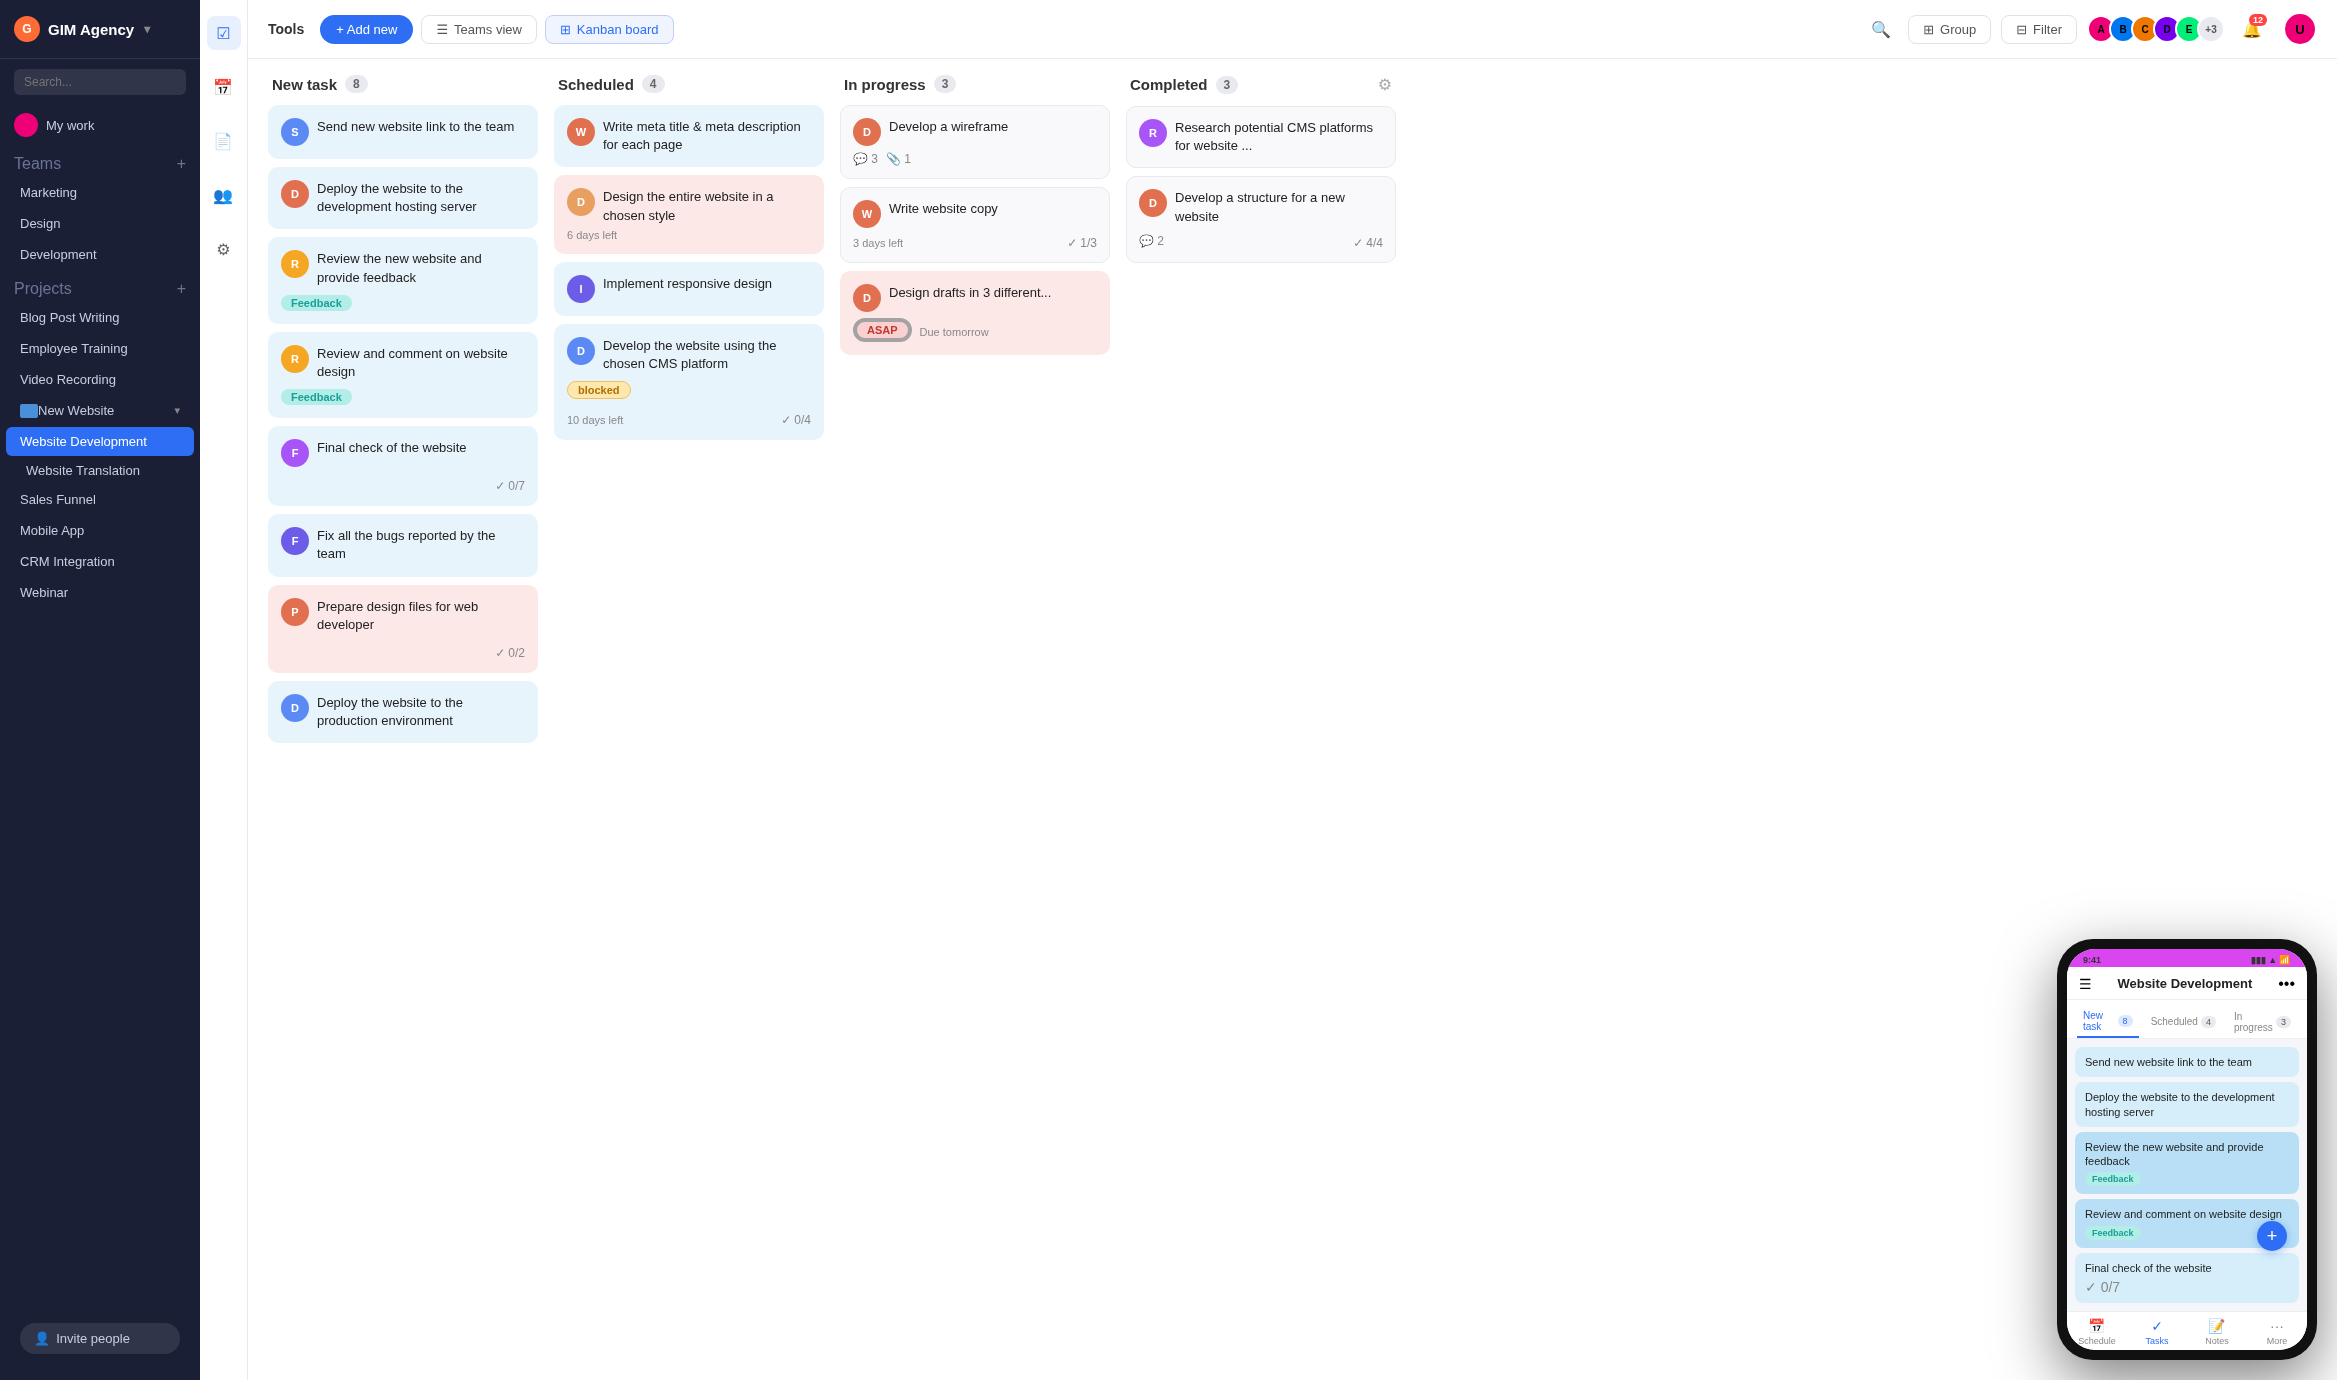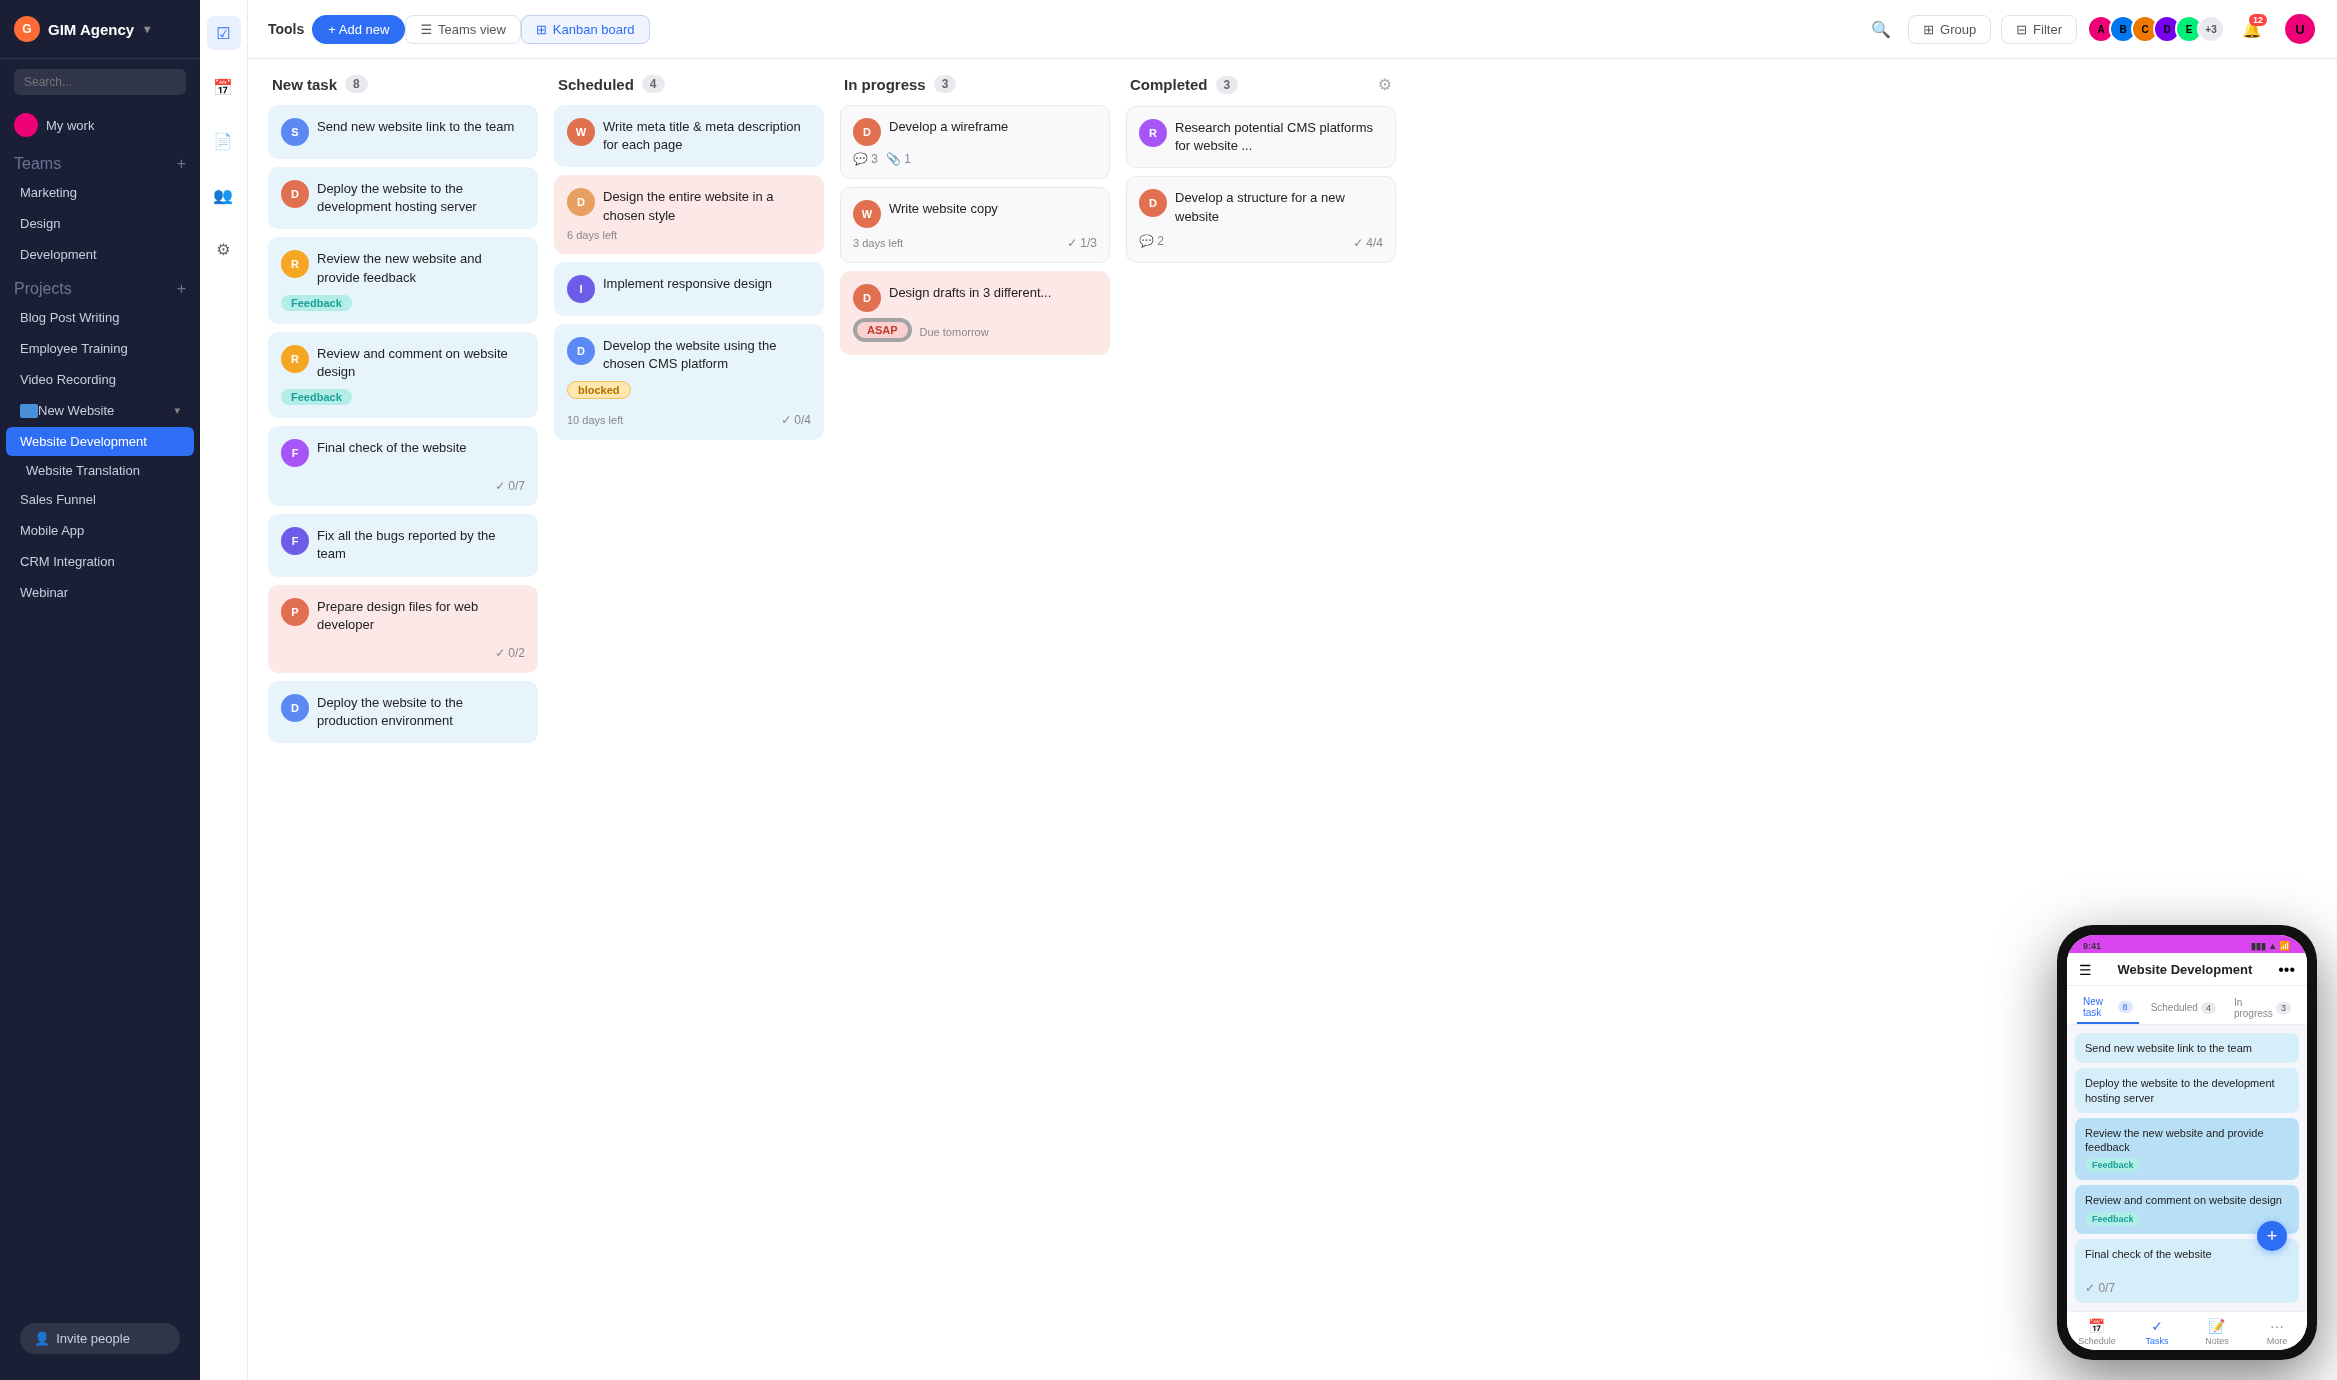--- a/index.html
+++ b/index.html
@@ -23,21 +23,21 @@
     .sidebar-invite { margin: auto 10px 16px; }
     .invite-btn { width: 100%; background: rgba(255,255,255,0.1); border: none; border-radius: 20px; padding: 8px 14px; color: #c8cde0; font-size: 13px; cursor: pointer; display: flex; align-items: center; gap: 6px; }
 
     
     .icon-nav { width: 48px; background: #fff; border-right: 1px solid #e8eaf0; display: flex; flex-direction: column; align-items: center; padding-top: 16px; gap: 20px; flex-shrink: 0; }
     .icon-nav-item { width: 34px; height: 34px; display: flex; align-items: center; justify-content: center; border-radius: 8px; cursor: pointer; color: #666; font-size: 16px; }
     .icon-nav-item.active { background: #e8f0fe; color: #2d6ef5; }
 
     
     .main { flex: 1; display: flex; flex-direction: column; overflow: hidden; background: #fff; }
-    .toolbar { display: flex; align-items: center; padding: 12px 20px; border-bottom: 1px solid #e8eaf0; }
+    .toolbar { display: flex; align-items: center; gap: 8px; padding: 12px 20px; border-bottom: 1px solid #e8eaf0; }
     .toolbar-title { font-size: 14px; font-weight: 600; color: #333; margin-right: 8px; }
     .btn-add { background: #2d6ef5; color: #fff; border: none; border-radius: 20px; padding: 7px 16px; font-size: 13px; cursor: pointer; display: flex; align-items: center; gap: 4px; font-weight: 500; }
     .btn-view { background: none; border: 1px solid #e0e2ea; border-radius: 8px; padding: 6px 14px; font-size: 13px; cursor: pointer; color: #555; display: flex; align-items: center; gap: 6px; }
     .btn-view.active { background: #f0f4ff; border-color: #c5d0f0; color: #2d6ef5; }
     .spacer { flex: 1; }
     .toolbar-right { display: flex; align-items: center; gap: 10px; }
     .icon-btn { width: 34px; height: 34px; border-radius: 8px; border: none; background: none; cursor: pointer; display: flex; align-items: center; justify-content: center; color: #555; font-size: 16px; }
     .avatars { display: flex; }
     .av { width: 28px; height: 28px; border-radius: 50%; border: 2px solid #fff; margin-left: -6px; background: #ddd; overflow: hidden; display: flex; align-items: center; justify-content: center; font-size: 10px; font-weight: 600; }
     .av:first-child { margin-left: 0; }
@@ -85,21 +85,21 @@
     .phone-tab { font-size: 10px; color: #888; padding: 4px 6px; cursor: pointer; display: flex; align-items: center; gap: 3px; }
     .phone-tab.active { color: #2d6ef5; border-bottom: 2px solid #2d6ef5; }
     .phone-tab-count { background: #e8eaf0; border-radius: 8px; padding: 1px 5px; font-size: 9px; color: #555; }
     .phone-tab.active .phone-tab-count { background: #dde8ff; color: #2d6ef5; }
     .phone-cards { padding: 8px; display: flex; flex-direction: column; gap: 5px; max-height: 380px; overflow: hidden; }
     .phone-card { background: #d6eefa; border-radius: 8px; padding: 8px 10px; font-size: 11px; }
     .phone-card.active { background: #b8dff5; }
     .phone-card-title { color: #222; font-weight: 500; line-height: 1.3; }
     .phone-badge { display: inline-block; padding: 2px 7px; border-radius: 8px; font-size: 9px; font-weight: 600; margin-top: 4px; }
     .phone-badge-teal { background: #b2ede8; color: #1a9f97; }
-    .phone-check { font-size: 12px; color: #888; margin-top: 20px; }
+    .phone-check { font-size: 14px; color: #888; margin-top: 4px; }
     .phone-fab { position: absolute; bottom: 60px; right: 20px; width: 30px; height: 30px; background: #2d6ef5; border-radius: 50%; color: #fff; display: flex; align-items: center; justify-content: center; font-size: 18px; box-shadow: 0 2px 8px rgba(45,110,245,0.4); }
     .phone-nav { background: #fff; display: flex; padding: 6px 0 4px; border-top: 1px solid #eee; }
     .phone-nav-item { flex: 1; display: flex; flex-direction: column; align-items: center; font-size: 9px; color: #888; gap: 2px; cursor: pointer; }
     .phone-nav-item.active { color: #2d6ef5; }
     .phone-nav-icon { font-size: 14px; }
     .phone-wrap { position: relative; }
   </style>
 </head>
 <body>
 

